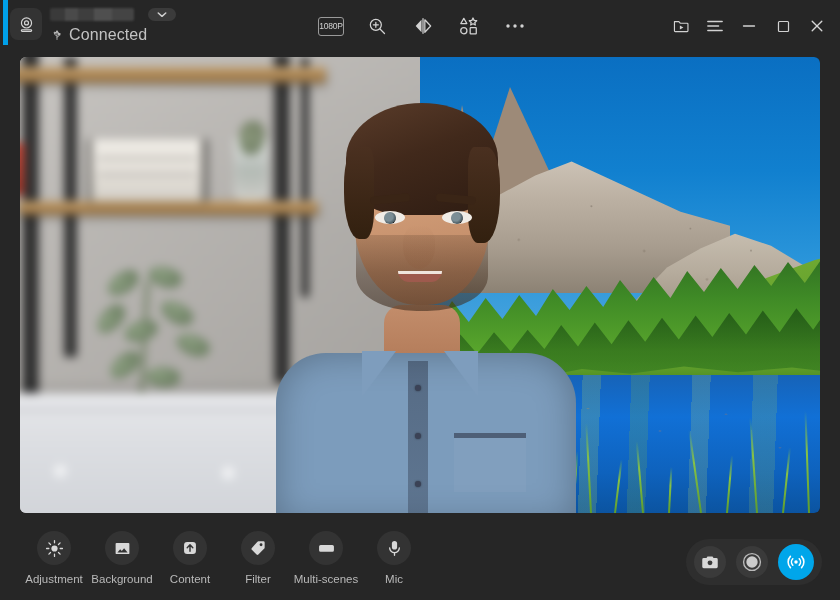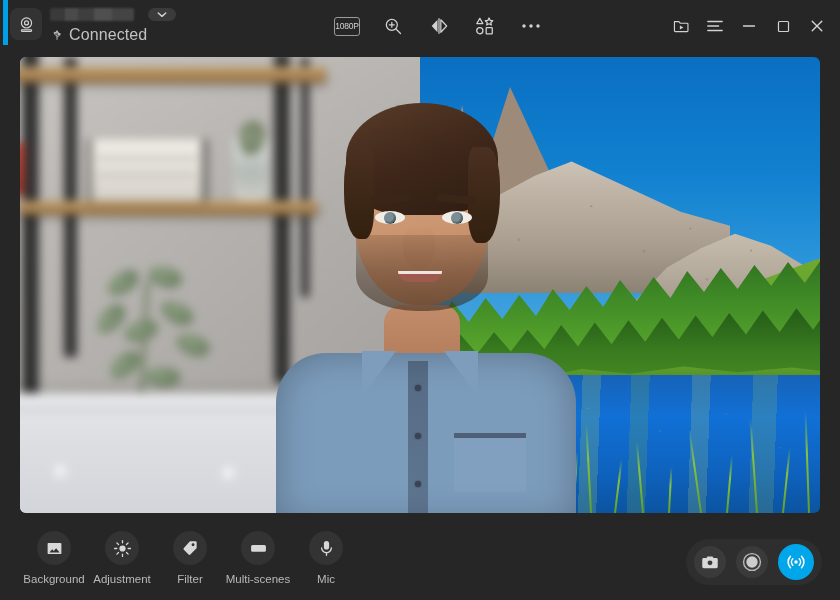--- a/index.html
+++ b/index.html
@@ -93,21 +93,21 @@
   .conn-text {
     font-size: 16px;
     color: #c2c2c2;
     margin-left: 5px;
     letter-spacing: 0.1px;
   }
 
   
   .center-tools {
     position: absolute;
-    left: 334px; top: 13px;
+    left: 318px; top: 13px;
     display: flex;
     align-items: center;
     gap: 20px;
     height: 26px;
   }
   .tool {
     width: 26px; height: 26px;
     display: flex; align-items: center; justify-content: center;
     border-radius: 5px;
   }
@@ -765,39 +765,48 @@
 
     </div>
   </div>
 
   <div class="bottombar">
 
     <div class="tool-items">
 
       <div class="tool-item">
         <div class="tool-circle">
+          <svg width="19" height="19" viewBox="0 0 22 22" fill="none" stroke="#d8d8d8" stroke-width="1.5" stroke-linecap="round">
+            <circle cx="11" cy="11" r="3.6" fill="#d8d8d8" stroke="none"></circle>
+            <path d="M11 1.8v2.6M11 17.6v2.6M1.8 11h2.6M17.6 11h2.6M4.5 4.5l1.9 1.9M15.6 15.6l1.9 1.9M17.5 4.5l-1.9 1.9M6.4 15.6l-1.9 1.9"></path>
+          </svg>
+        </div>
+        <div class="tool-label">Adjustment</div>
+      </div>
+
+      <div class="tool-item">
+        <div class="tool-circle">
           <svg width="17" height="17" viewBox="0 0 20 20" fill="#d8d8d8">
             <path d="M3 3.4h14a1.1 1.1 0 0 1 1.1 1.1v11a1.1 1.1 0 0 1-1.1 1.1H3a1.1 1.1 0 0 1-1.1-1.1v-11A1.1 1.1 0 0 1 3 3.4zm1 11.3h12l-4.1-5-2.8 3.3-1.8-2z"></path>
             <circle cx="6.6" cy="7.2" r="1.5"></circle>
           </svg>
         </div>
         <div class="tool-label">Background</div>
       </div>
 
+
       <div class="tool-item">
         <div class="tool-circle">
-          <svg width="19" height="19" viewBox="0 0 22 22" fill="none" stroke="#d8d8d8" stroke-width="1.5" stroke-linecap="round">
-            <circle cx="11" cy="11" r="3.6" fill="#d8d8d8" stroke="none"></circle>
-            <path d="M11 1.8v2.6M11 17.6v2.6M1.8 11h2.6M17.6 11h2.6M4.5 4.5l1.9 1.9M15.6 15.6l1.9 1.9M17.5 4.5l-1.9 1.9M6.4 15.6l-1.9 1.9"></path>
+          <svg width="18" height="18" viewBox="0 0 20 20" fill="none">
+            <rect x="3.4" y="3.4" width="13.2" height="13.2" rx="3.4" fill="#d8d8d8"></rect>
+            <path d="M10 13.6V6.8M6.9 9.6 10 6.4l3.1 3.2" stroke="#333333" stroke-width="1.6" stroke-linecap="round" stroke-linejoin="round"></path>
           </svg>
         </div>
-        <div class="tool-label">Adjustment</div>
-      </div>
-
-
+        <div class="tool-label">Content</div>
+      </div>
 
       <div class="tool-item">
         <div class="tool-circle">
           <svg width="18" height="18" viewBox="0 0 20 20" fill="#d8d8d8">
             <path d="M10.4 2.6H16a1.4 1.4 0 0 1 1.4 1.4v5.6a1.4 1.4 0 0 1-.41.99l-6.6 6.6a1.4 1.4 0 0 1-2 0L3.2 12a1.4 1.4 0 0 1 0-2l6.2-6.99a1.4 1.4 0 0 1 1-.41z"></path>
             <circle cx="13.4" cy="6.4" r="1.6" fill="#333333"></circle>
           </svg>
         </div>
         <div class="tool-label">Filter</div>
       </div>

